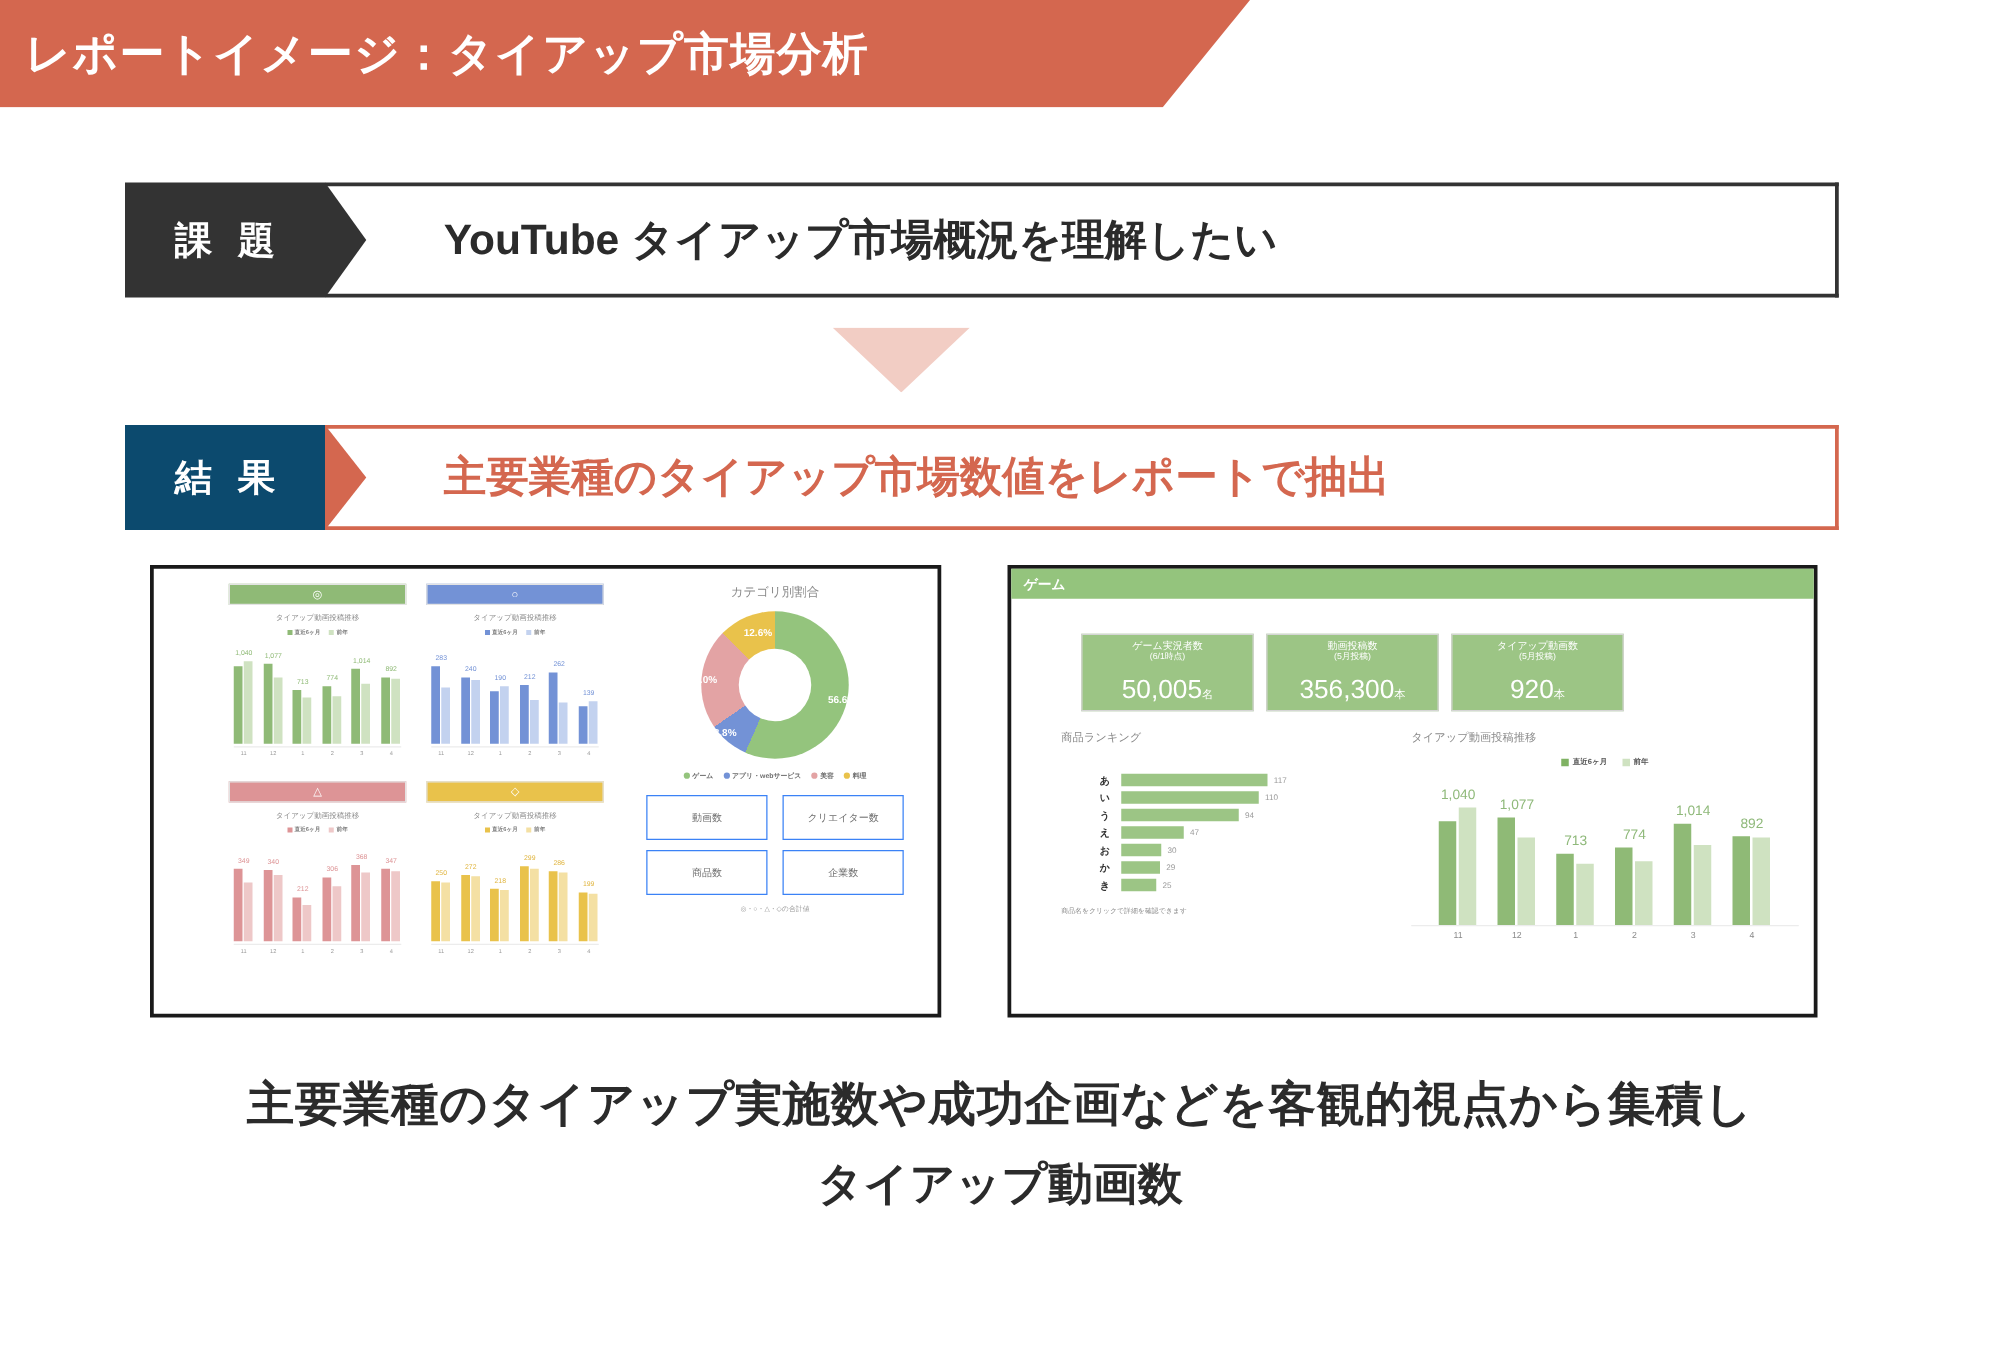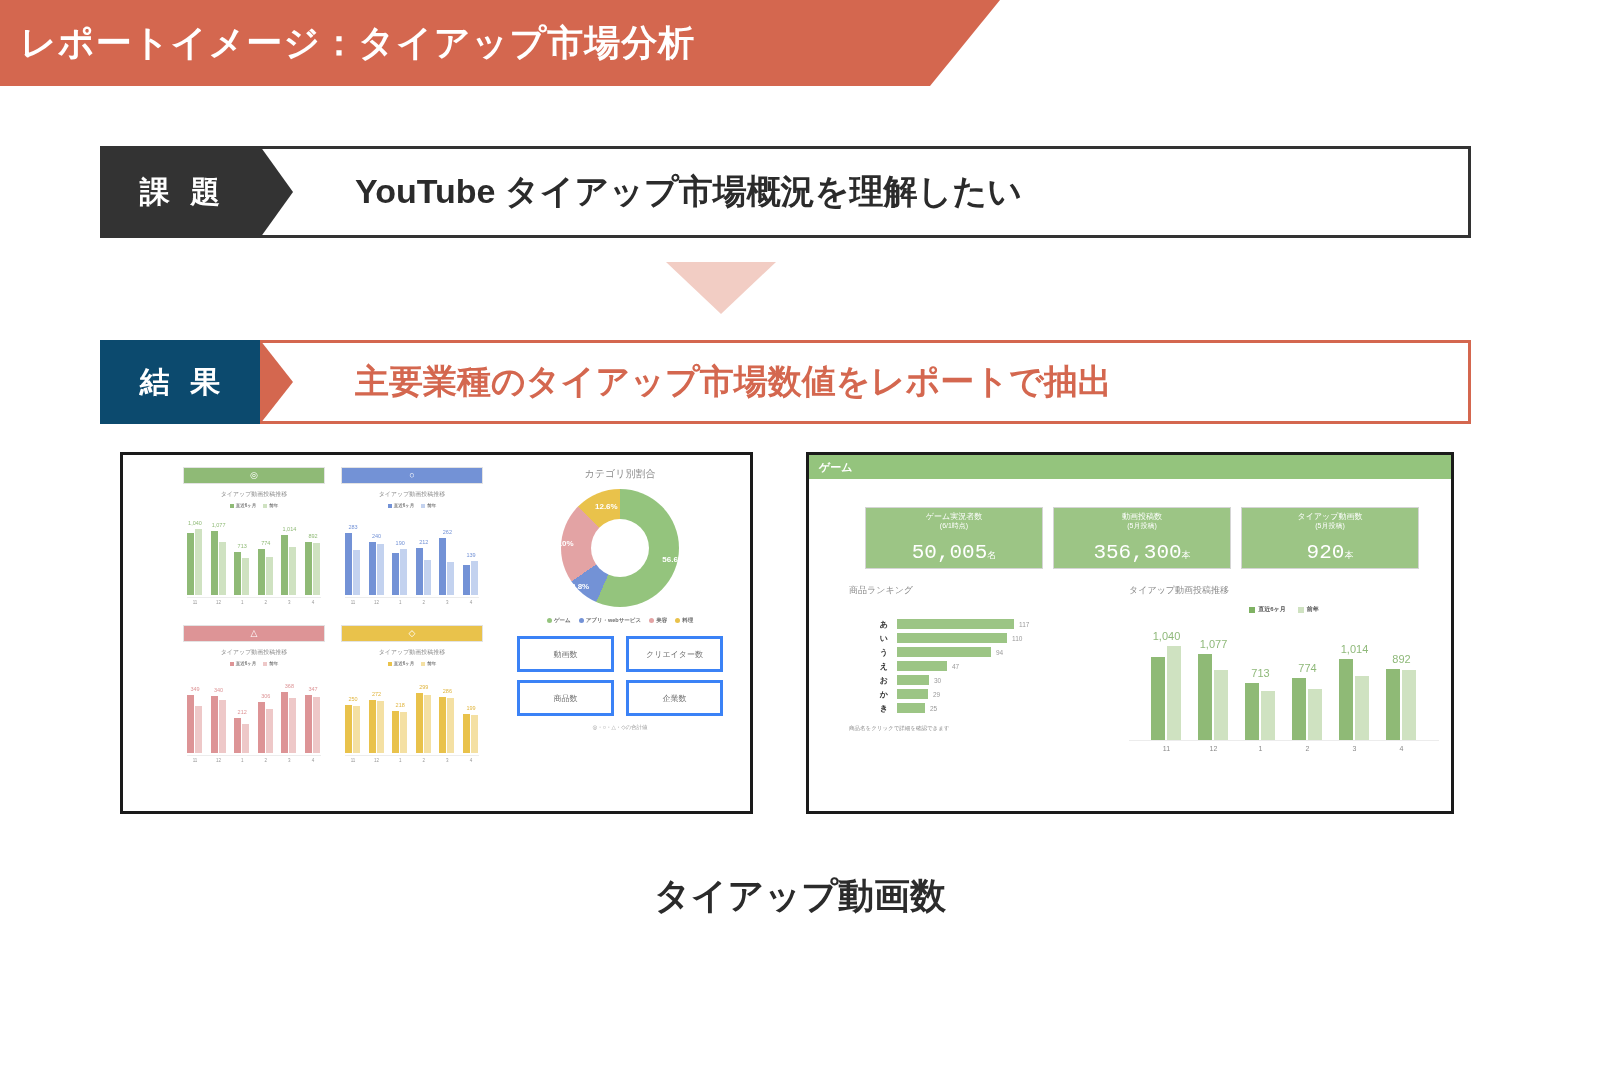--- a/index.html
+++ b/index.html
@@ -166,40 +166,40 @@
     margin-top: 10px; font-size: 5.5px; color: #6d6d6d;
   }
   .donut-legend span { display: flex; align-items: center; gap: 2px; }
   .dot { width: 5px; height: 5px; border-radius: 50%; display: inline-block; }
 
   .kpi-grid {
     margin: 12px auto 0; width: 206px;
     display: grid; grid-template-columns: 1fr 1fr; gap: 8px 12px;
   }
   .kpi-btn {
-    height: 36px; border: 3px solid #3b82f6; background: #ffffff;
+    height: 36px; border: 1px solid #3b82f6; background: #ffffff;
     display: flex; align-items: center; justify-content: center;
     font-size: 8px; color: #6e6e6e;
   }
   .left-foot { text-align: center; font-size: 5.5px; color: #9a9a9a; margin-top: 8px; }
 
   
   .kpi-cards {
     position: absolute; left: 56px; top: 28px;
     display: flex; gap: 10px;
   }
   .kpi-card {
-    width: 178px; height: 62px; background: #9cc585;
+    width: 138px; height: 62px; background: #9cc585;
     border: 1px solid #d5d5d5;
     display: flex; flex-direction: column; align-items: center; justify-content: center;
     color: #ffffff;
   }
   .kpi-name { font-size: 8px; line-height: 1.25; text-align: center; }
   .kpi-sub  { font-size: 7px; line-height: 1.25; }
-  .kpi-val  { font-size: 21px; font-weight: 300; margin-top: 10px; font-family: Liberation Mono, monospace; }
+  .kpi-val  { font-size: 21px; font-weight: 300; margin-top: 10px; }
   .kpi-val .unit { font-size: 9px; }
 
   .rank-panel { position: absolute; left: 40px; top: 105px; width: 260px; }
   .r-title { text-align: left; font-size: 9px; color: #8a8a8a; }
   .rank-rows { margin-top: 20px; }
   .rank-row { display: flex; align-items: center; height: 14px; }
   .rank-lbl { width: 48px; text-align: right; padding-right: 9px; font-size: 8px; color: #333; font-weight: bold; }
   .rank-bar { height: 10px; background: #9cc585; }
   .rank-val { margin-left: 5px; font-size: 6.5px; color: #9a9a9a; }
   .rank-foot { margin-top: 10px; font-size: 5.5px; color: #8a8a8a; }
@@ -632,14 +632,15 @@
         <span>2</span>
         <span>3</span>
         <span>4</span>
       </div>
     </div>
 
   </div>
 </div>
 
 <div class="caption">
+  <div class="cap-1">主要業種のタイアップ実施数や成功企画などを客観的視点から集積し</div>
   <div class="cap-2">タイアップ動画数</div>
 </div>
 
 </body></html>

